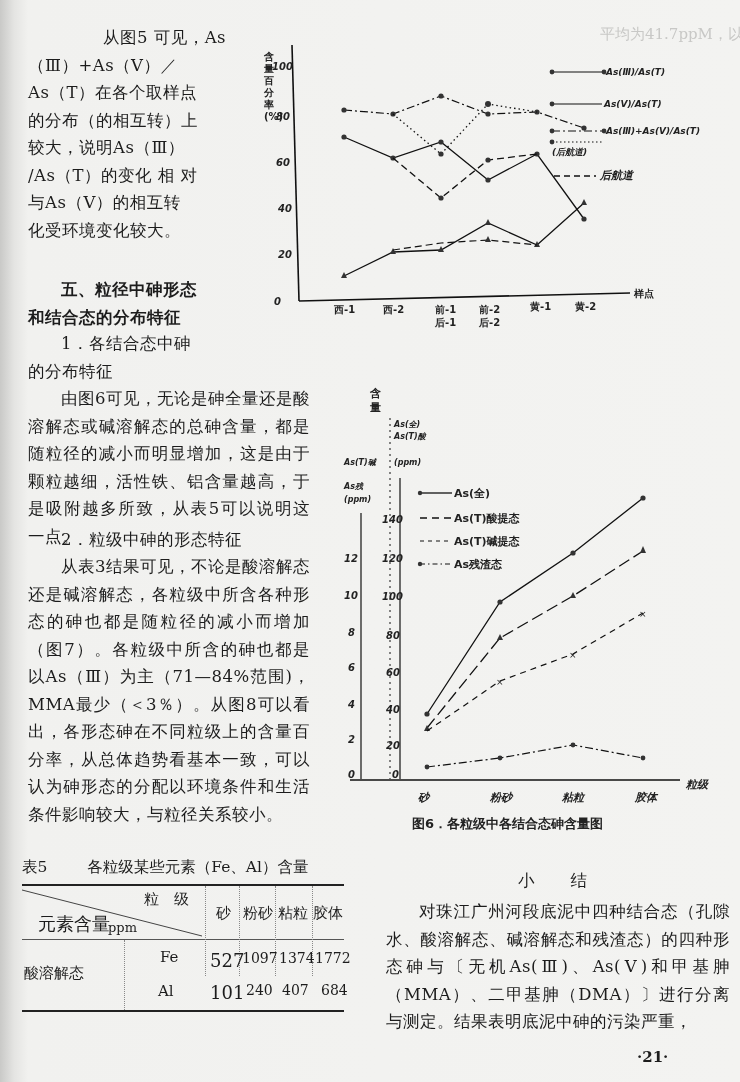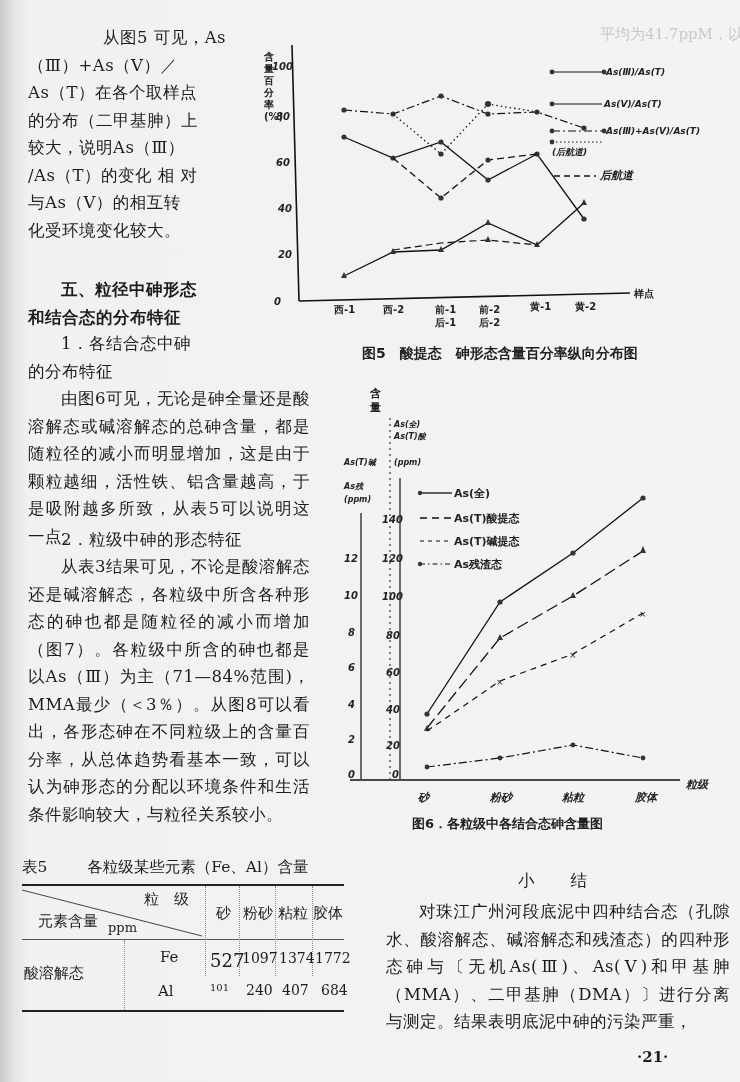--- a/index.html
+++ b/index.html
@@ -19,21 +19,21 @@
 <body>
 
 <div class="page">
 
   <div class="ghost" style="left:600px;top:22px;">平均为41.7ppM，以酸溶解态最高，平均占</div>
 
   <div class="abs" style="left:28px;top:24px;width:240px;">
     <div class="p indent" style="text-indent:2em;text-align:center;">从图5 可见，As</div>
     <div class="p">（Ⅲ）+As（Ⅴ）／</div>
     <div class="p">As（T）在各个取样点</div>
-    <div class="p">的分布（二甲基胂）上</div>
+    <div class="p">的分布（的相互转）上</div>
     <div class="p">较大，说明As（Ⅲ）</div>
     <div class="p">/As（T）的变化 相 对</div>
     <div class="p">与As（Ⅴ）的相互转</div>
     <div class="p">化受环境变化较大。</div>
   </div>
 
   <div class="abs" style="left:28px;top:276px;width:270px;">
     <div class="p bold" style="text-indent:2em;">五、粒径中砷形态</div>
     <div class="p bold">和结合态的分布特征</div>
   </div>
@@ -54,41 +54,41 @@
     <span style="display:inline-block;width:30px;"></span>
     <span>各粒级某些元素（Fe、Al）含量</span>
   </div>
   <div class="abs" style="left:22px;top:884px;width:322px;">
     <div style="border-top:2px solid #222;"></div>
     <div style="position:relative;height:53px;border-bottom:1px solid #555;">
       <svg class="abs" style="left:0;top:0;" width="182" height="53">
         <line x1="0" y1="4" x2="180" y2="50" stroke="#444" stroke-width="1"></line>
       </svg>
       <span class="abs" style="left:122px;top:4px;font-size:15px;">粒　级</span>
-      <span class="abs" style="left:16px;top:26px;font-size:15px;">元素含量</span>
+      <span class="abs" style="left:16px;top:26px;font-size:18px;">元素含量</span>
       <span class="abs" style="left:86px;top:34px;font-size:13px;">ppm</span>
       <div class="abs" style="left:183px;top:0;height:90px;border-left:1px dotted #888;"></div>
       <span class="abs" style="left:194px;top:18px;font-size:15px;">砂</span>
       <div class="abs" style="left:217px;top:0;height:90px;border-left:1px dotted #888;"></div>
       <span class="abs" style="left:221px;top:18px;font-size:15px;">粉砂</span>
       <div class="abs" style="left:253px;top:0;height:90px;border-left:1px dotted #888;"></div>
       <span class="abs" style="left:256px;top:18px;font-size:15px;">粘粒</span>
       <div class="abs" style="left:290px;top:0;height:90px;border-left:1px dotted #888;"></div>
       <span class="abs" style="left:291px;top:18px;font-size:15px;">胶体</span>
     </div>
     <div style="position:relative;height:70px;">
       <div class="abs" style="left:102px;top:0;height:70px;border-left:1px dotted #888;"></div>
       <span class="abs" style="left:2px;top:24px;font-size:15px;">酸溶解态</span>
       <span class="abs" style="left:138px;top:8px;font-size:15px;">Fe</span>
       <span class="abs" style="left:136px;top:42px;font-size:15px;">Al</span>
       <span class="abs" style="left:188px;top:10px;font-size:18px;">527</span>
       <span class="abs" style="left:220px;top:10px;font-size:14px;">1097</span>
       <span class="abs" style="left:257px;top:10px;font-size:14px;">1374</span>
       <span class="abs" style="left:293px;top:10px;font-size:14px;">1772</span>
-      <span class="abs" style="left:188px;top:42px;font-size:10px;">101</span>
+      <span class="abs" style="left:188px;top:42px;font-size:18px;">101</span>
       <span class="abs" style="left:224px;top:42px;font-size:14px;">240</span>
       <span class="abs" style="left:260px;top:42px;font-size:14px;">407</span>
       <span class="abs" style="left:299px;top:42px;font-size:14px;">684</span>
     </div>
     <div style="border-top:2px solid #222;"></div>
   </div>
 
   <div class="abs chart" style="left:262px;top:30px;width:478px;height:340px;">
     <svg width="478" height="340">
 
@@ -182,21 +182,20 @@
         <text x="344" y="104">As(Ⅲ)+As(Ⅴ)/As(T)</text>
 
         <line x1="290" y1="112" x2="342" y2="112" stroke="#111" stroke-width="1.2" stroke-dasharray="1.5,2.5"></line>
         <circle cx="290" cy="112" r="2.4" fill="#333"></circle>
         <text x="290" y="125">(后航道)</text>
 
         <line x1="292" y1="146" x2="334" y2="146" stroke="#111" stroke-width="1.3" stroke-dasharray="6,4"></line>
         <text x="338" y="149" font-size="11">后航道</text>
       </g>
     </svg>
-    <div class="abs caption" style="left:100px;top:315px;">图5　酸提态　砷形态含量百分率纵向分布图</div>
   </div>
 
   <div class="abs chart" style="left:330px;top:383px;width:400px;height:460px;">
     <svg width="400" height="440">
 
       <g font-size="11" font-weight="bold" fill="#222">
         <text x="40" y="14">含</text>
           <text x="40" y="28">量</text>
       </g>
       <g font-size="8" font-style="italic" font-weight="bold" fill="#222">

